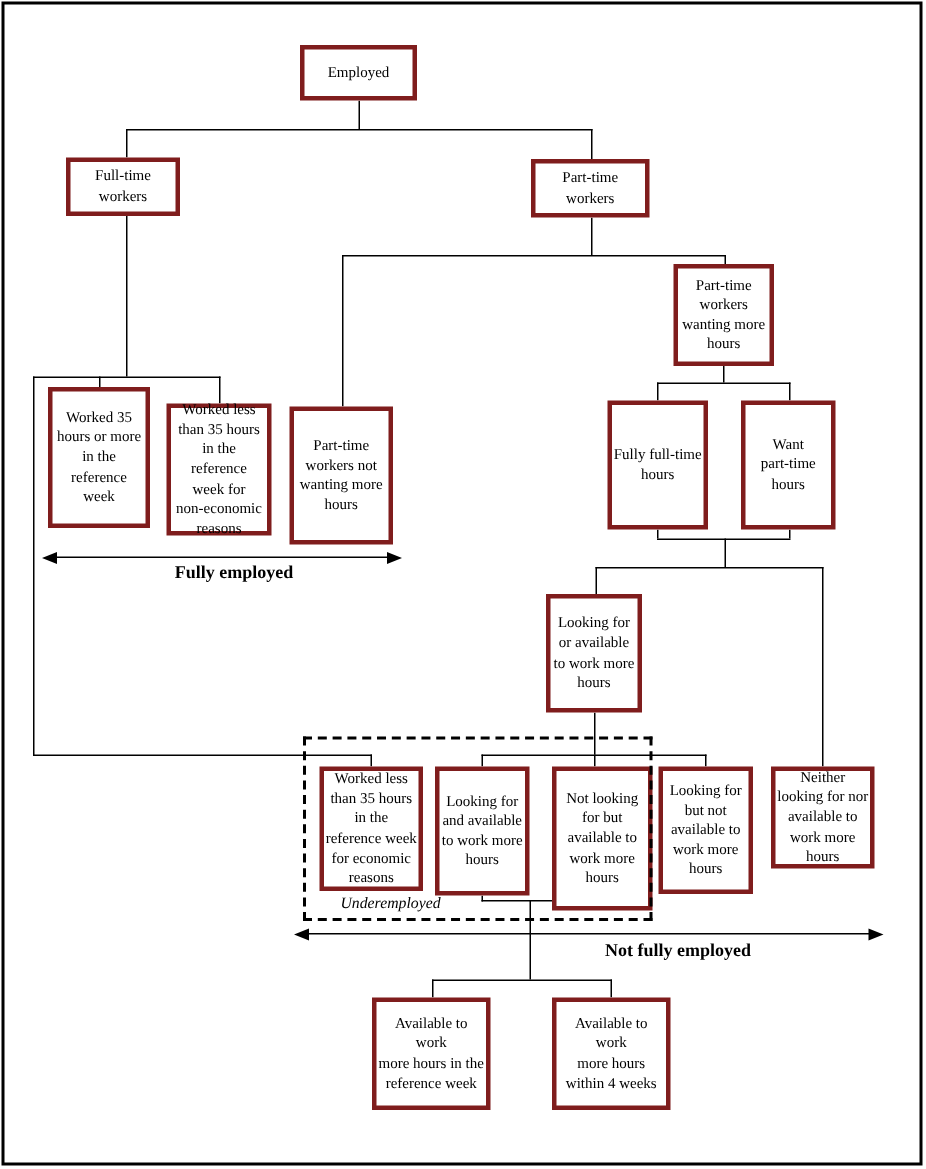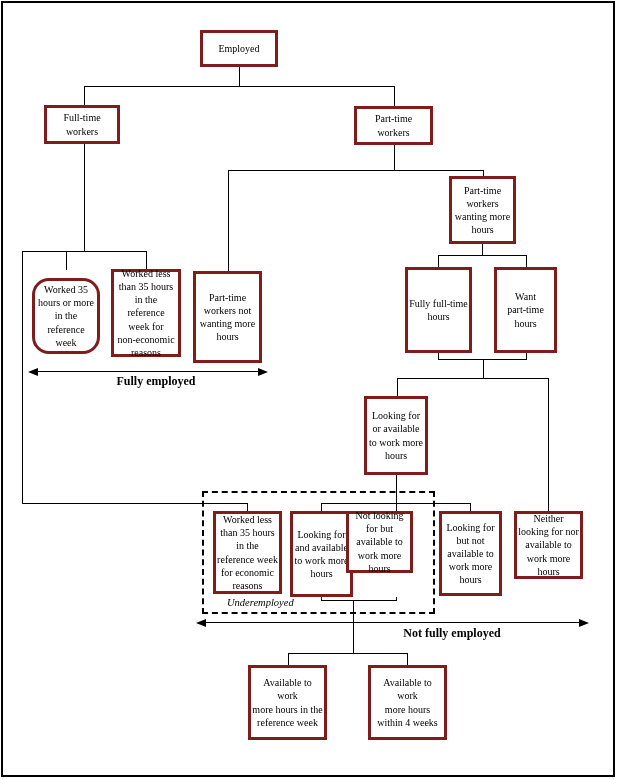--- a/index.html
+++ b/index.html
@@ -85,21 +85,21 @@
       <div class="line" style="left: 407px; top: 653px; width: 1px; height: 12px; background: rgb(0, 0, 0);"></div>
       <div class="node" style="left: 200px; top: 30px; width: 78px; height: 37px;">Employed</div>
       <div class="node" style="left: 44px; top: 105px; width: 76px; height: 39px;">Full-time
 workers</div>
       <div class="node" style="left: 354px; top: 106px; width: 79px; height: 39px;">Part-time
 workers</div>
       <div class="node" style="left: 449px; top: 176px; width: 67px; height: 68px;">Part-time
 workers
 wanting more
 hours</div>
-      <div class="node" style="left: 32px; top: 278px; width: 68px; height: 76px; border-radius: 17px;">Worked 35
+      <div class="node" style="left: 32px; top: 258px; width: 68px; height: 94px;">Worked 35
 hours or more
 in the
 reference week</div>
       <div class="node" style="left: 111px; top: 269px; width: 70px; height: 88px;">Worked less
 than 35 hours
 in the reference
 week for
 non-economic
 reasons</div>
       <div class="node" style="left: 193px; top: 271px; width: 69px; height: 92px;">Part-time
@@ -118,21 +118,21 @@
       <div class="node" style="left: 213px; top: 511px; width: 69px; height: 83px;">Worked less
 than 35 hours
 in the
 reference week
 for economic
 reasons</div>
       <div class="node" style="left: 290px; top: 511px; width: 63px; height: 86px;">Looking for
 and available
 to work more
 hours</div>
-      <div class="node" style="left: 346px; top: 511px; width: 67px; height: 62px;">Not looking
+      <div class="node" style="left: 368px; top: 511px; width: 67px; height: 96px;">Not looking
 for but
 available to
 work more
 hours</div>
       <div class="node" style="left: 439px; top: 511px; width: 63px; height: 85px;">Looking for
 but not
 available to
 work more
 hours</div>
       <div class="node" style="left: 514px; top: 511px; width: 69px; height: 68px;">Neither

